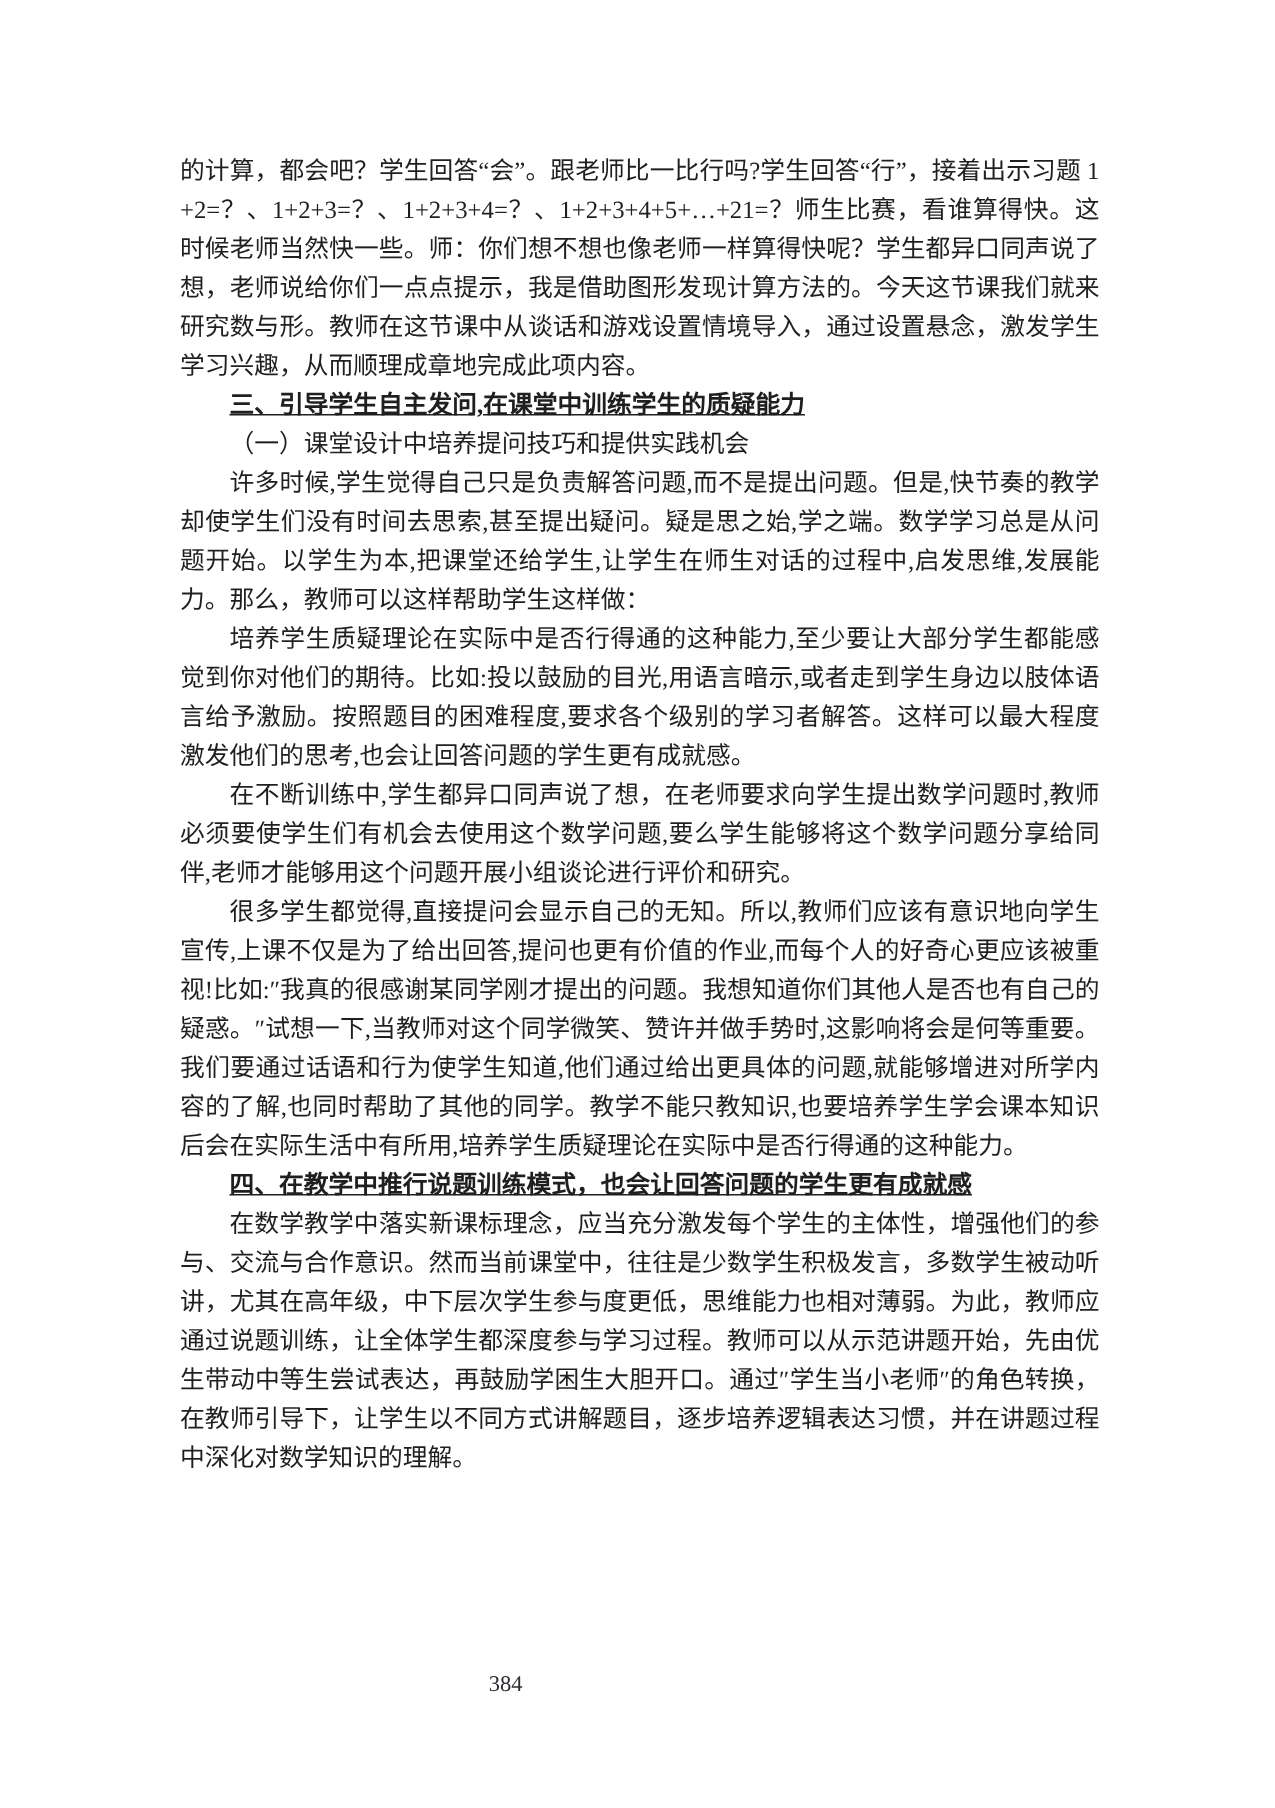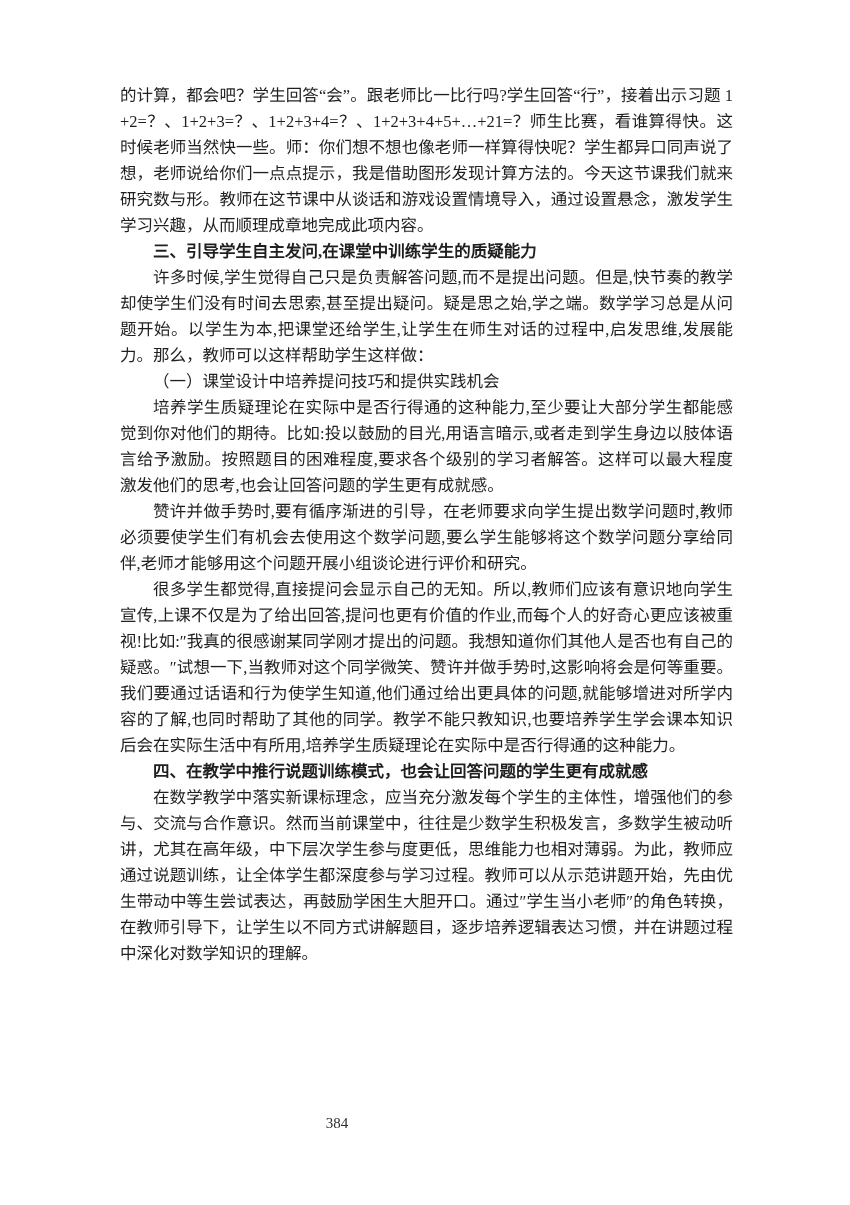--- a/index.html
+++ b/index.html
@@ -34,24 +34,26 @@
   .block {
     margin: 0;
     padding: 0;
   }
   .block--paragraph {
     text-indent: 2em;
     font-weight: normal;
   }
   .block--paragraph.no-indent {
     text-indent: 0;
+    margin-top: 18px;
   }
   .block--heading {
     text-indent: 2em;
     font-weight: bold;
+    text-decoration: underline;
   }
   .block--subheading {
     text-indent: 2em;
     font-weight: normal;
   }
   .page-footer {
     position: absolute;
     left: 0;
     top: 1112px;
     width: 674px;
@@ -61,22 +63,22 @@
     color: #2d2d33;
   }
 </style>
 </head>
 <body>
 
 <div class="page">
   <div class="doc-body" id="doc-body">
       <p class="block block--paragraph no-indent">的计算，都会吧？学生回答“会”。跟老师比一比行吗?学生回答“行”，接着出示习题 1+2=？、1+2+3=？、1+2+3+4=？、1+2+3+4+5+…+21=？师生比赛，看谁算得快。这时候老师当然快一些。师：你们想不想也像老师一样算得快呢？学生都异口同声说了想，老师说给你们一点点提示，我是借助图形发现计算方法的。今天这节课我们就来研究数与形。教师在这节课中从谈话和游戏设置情境导入，通过设置悬念，激发学生学习兴趣，从而顺理成章地完成此项内容。</p>
       <p class="block block--heading">三、引导学生自主发问,在课堂中训练学生的质疑能力</p>
+      <p class="block block--subheading">（一）课堂设计中培养提问技巧和提供实践机会</p>
       <p class="block block--paragraph">许多时候,学生觉得自己只是负责解答问题,而不是提出问题。但是,快节奏的教学却使学生们没有时间去思索,甚至提出疑问。疑是思之始,学之端。数学学习总是从问题开始。以学生为本,把课堂还给学生,让学生在师生对话的过程中,启发思维,发展能力。那么，教师可以这样帮助学生这样做：</p>
-      <p class="block block--subheading">（一）课堂设计中培养提问技巧和提供实践机会</p>
       <p class="block block--paragraph">培养学生质疑理论在实际中是否行得通的这种能力,至少要让大部分学生都能感觉到你对他们的期待。比如:投以鼓励的目光,用语言暗示,或者走到学生身边以肢体语言给予激励。按照题目的困难程度,要求各个级别的学习者解答。这样可以最大程度激发他们的思考,也会让回答问题的学生更有成就感。</p>
-      <p class="block block--paragraph">赞许并做手势时,要有循序渐进的引导，在老师要求向学生提出数学问题时,教师必须要使学生们有机会去使用这个数学问题,要么学生能够将这个数学问题分享给同伴,老师才能够用这个问题开展小组谈论进行评价和研究。</p>
+      <p class="block block--paragraph">在不断训练中,学生都异口同声说了想，在老师要求向学生提出数学问题时,教师必须要使学生们有机会去使用这个数学问题,要么学生能够将这个数学问题分享给同伴,老师才能够用这个问题开展小组谈论进行评价和研究。</p>
       <p class="block block--paragraph">很多学生都觉得,直接提问会显示自己的无知。所以,教师们应该有意识地向学生宣传,上课不仅是为了给出回答,提问也更有价值的作业,而每个人的好奇心更应该被重视!比如:″我真的很感谢某同学刚才提出的问题。我想知道你们其他人是否也有自己的疑惑。″试想一下,当教师对这个同学微笑、赞许并做手势时,这影响将会是何等重要。我们要通过话语和行为使学生知道,他们通过给出更具体的问题,就能够增进对所学内容的了解,也同时帮助了其他的同学。教学不能只教知识,也要培养学生学会课本知识后会在实际生活中有所用,培养学生质疑理论在实际中是否行得通的这种能力。</p>
       <p class="block block--heading">四、在教学中推行说题训练模式，也会让回答问题的学生更有成就感</p>
       <p class="block block--paragraph">在数学教学中落实新课标理念，应当充分激发每个学生的主体性，增强他们的参与、交流与合作意识。然而当前课堂中，往往是少数学生积极发言，多数学生被动听讲，尤其在高年级，中下层次学生参与度更低，思维能力也相对薄弱。为此，教师应通过说题训练，让全体学生都深度参与学习过程。教师可以从示范讲题开始，先由优生带动中等生尝试表达，再鼓励学困生大胆开口。通过″学生当小老师″的角色转换，在教师引导下，让学生以不同方式讲解题目，逐步培养逻辑表达习惯，并在讲题过程中深化对数学知识的理解。</p>
     </div>
   <div class="page-footer">384</div>
 </div>
 
 </body></html>

